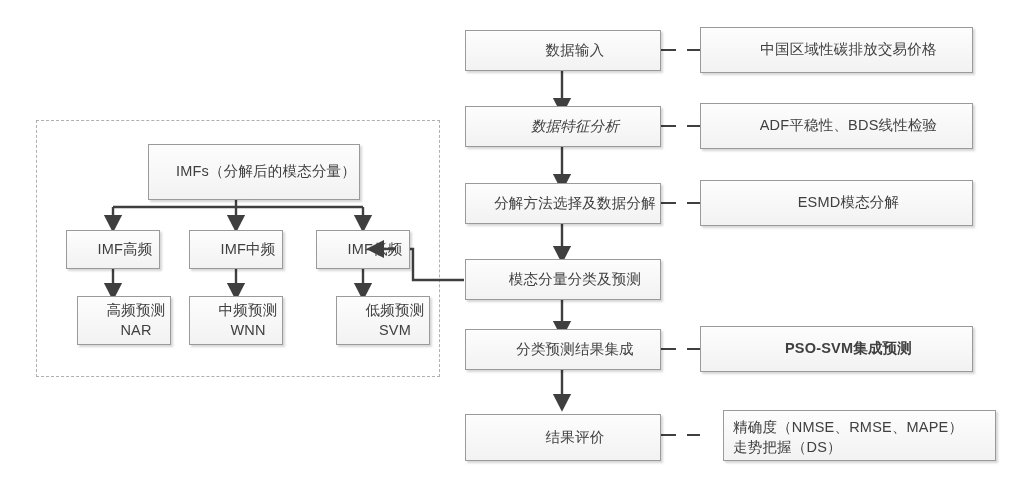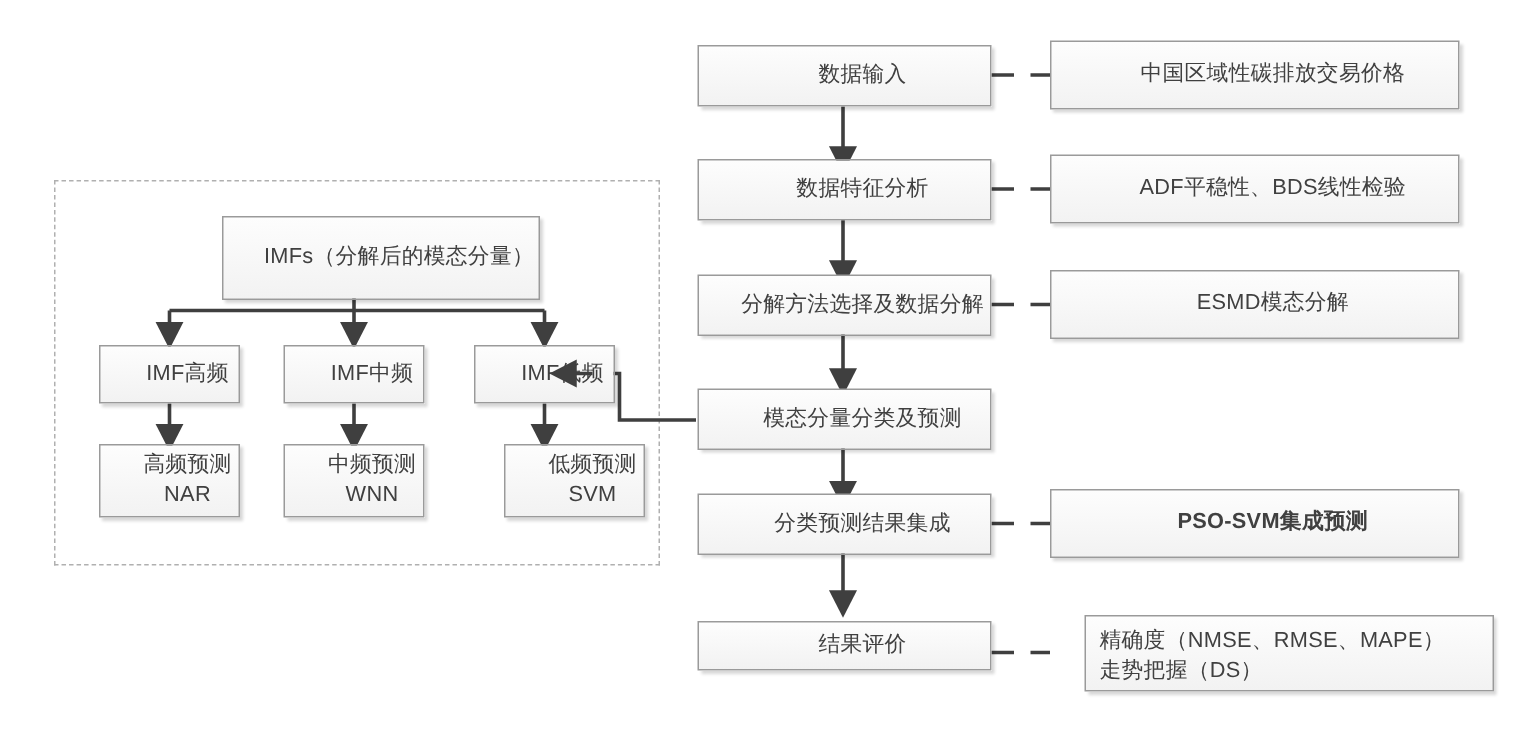--- a/index.html
+++ b/index.html
@@ -83,37 +83,37 @@
       <line x1="661" y1="203" x2="700" y2="203"></line>
       <line x1="661" y1="349" x2="700" y2="349"></line>
       <line x1="661" y1="435" x2="700" y2="435"></line>
     </g>
   </svg>
 
   <div class="box" style="left:465px;top:30px;width:196px;height:41px;">
     <span>数据输入</span>
   </div>
 
-  <div class="box" style="left:465px;top:106px;width:196px;height:41px;">
+  <div class="box" style="left:465px;top:106px;width:196px;height:41px;font-style:italic;">
     <span>数据特征分析</span>
   </div>
 
   <div class="box" style="left:465px;top:183px;width:196px;height:41px;">
     <span>分解方法选择及数据分解</span>
   </div>
 
   <div class="box" style="left:465px;top:329px;width:196px;height:41px;">
     <span>分类预测结果集成</span>
   </div>
 
   <div class="box" style="left:465px;top:259px;width:196px;height:41px;">
     <span>模态分量分类及预测</span>
   </div>
 
-  <div class="box" style="left:465px;top:414px;width:196px;height:33px;">
+  <div class="box" style="left:465px;top:414px;width:196px;height:47px;">
     <span>结果评价</span>
   </div>
 
   <div class="box" style="left:700px;top:27px;width:273px;height:46px;">
     <span>中国区域性碳排放交易价格</span>
   </div>
 
   <div class="box" style="left:700px;top:103px;width:273px;height:46px;">
     <span>ADF平稳性、BDS线性检验</span>
   </div>
@@ -131,21 +131,21 @@
     <span class="ln">走势把握（DS）</span>
   </div>
 
   <div class="box" style="left:148px;top:144px;width:212px;height:56px;">
     <span>IMFs（分解后的模态分量）</span>
   </div>
 
   <div class="box" style="left:66px;top:230px;width:94px;height:39px;">
     <span>IMF高频</span>
   </div>
-  <div class="box two-line" style="left:66px;top:296px;width:94px;height:49px;">
+  <div class="box two-line" style="left:77px;top:296px;width:94px;height:49px;">
     <span class="ln">高频预测</span>
     <span class="ln">NAR</span>
   </div>
 
   <div class="box" style="left:189px;top:230px;width:94px;height:39px;">
     <span>IMF中频</span>
   </div>
   <div class="box two-line" style="left:189px;top:296px;width:94px;height:49px;">
     <span class="ln">中频预测</span>
     <span class="ln">WNN</span>

